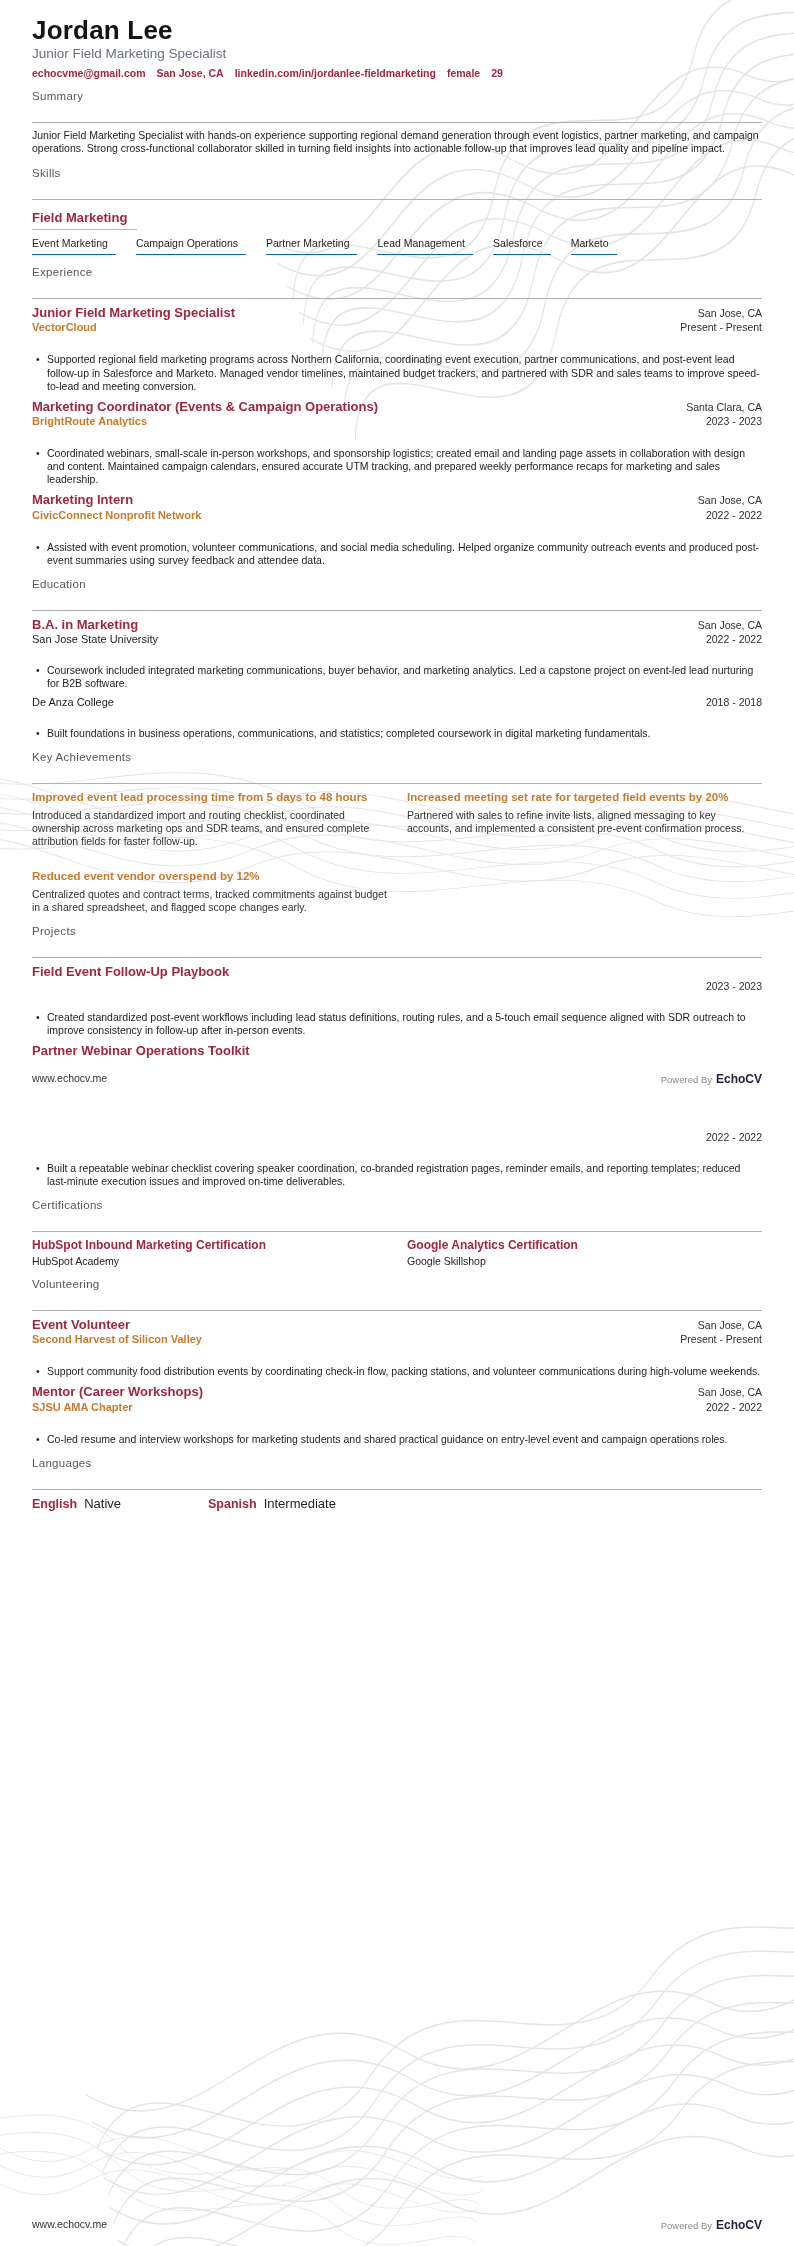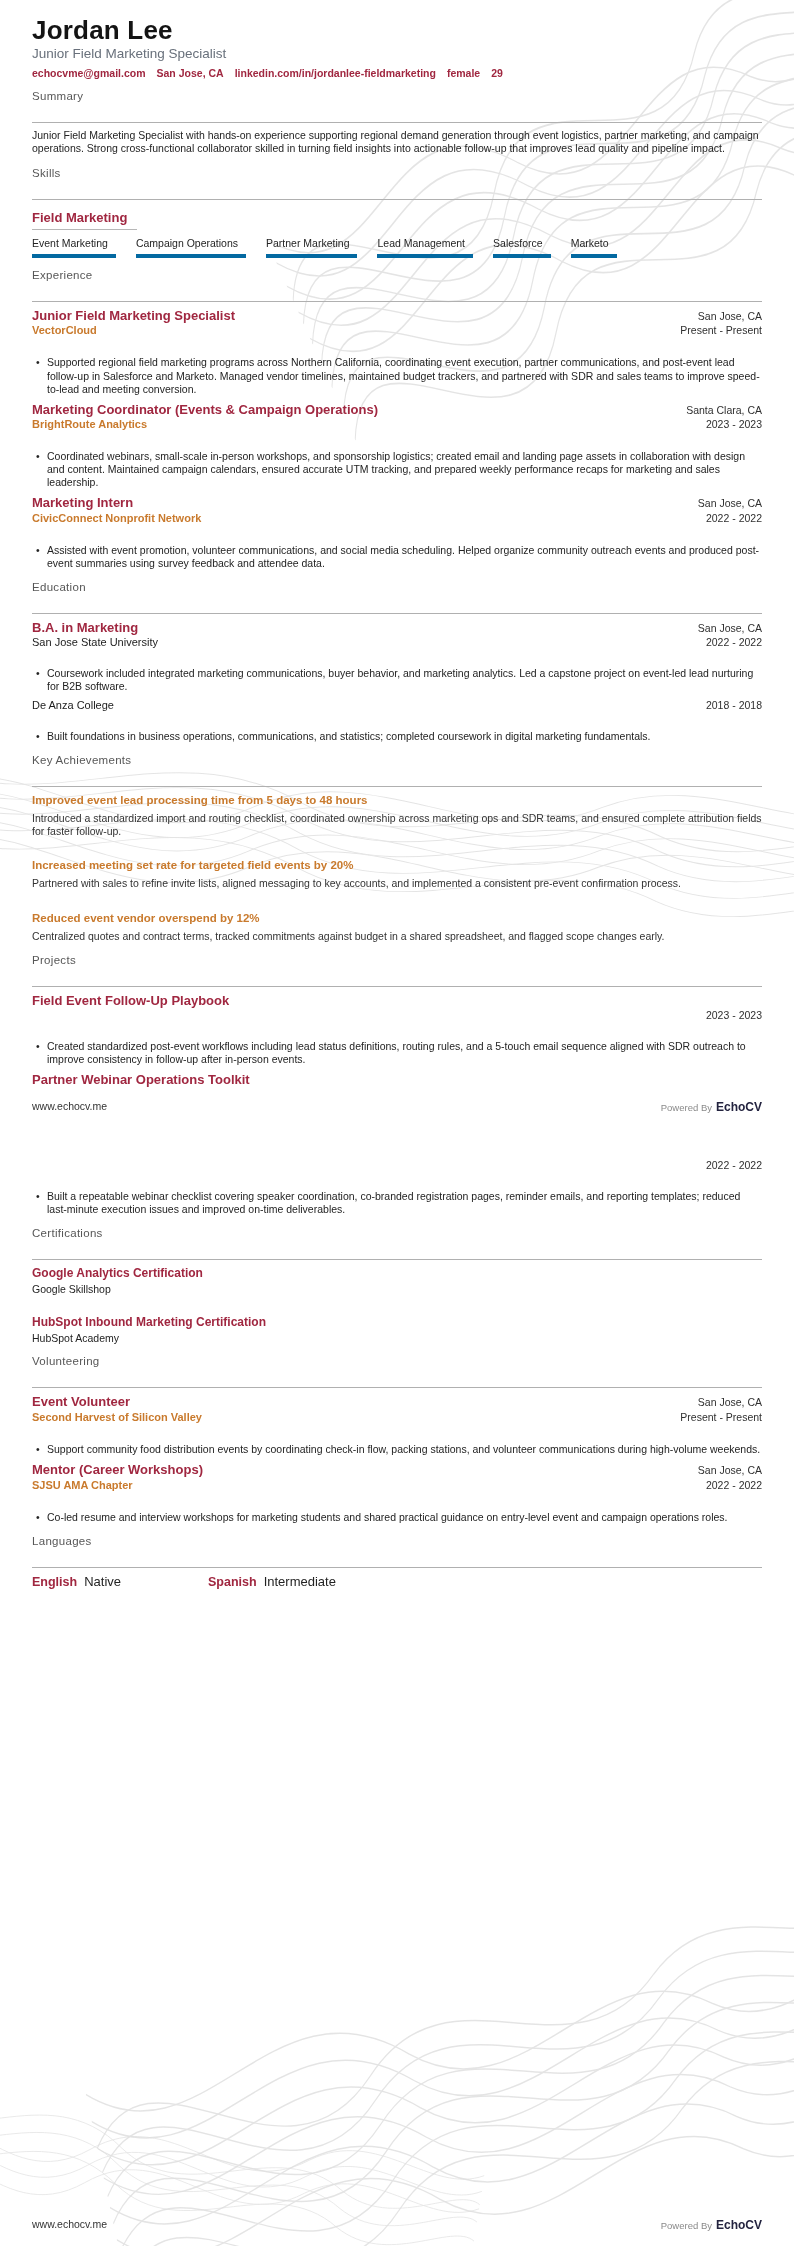--- a/index.html
+++ b/index.html
@@ -28,32 +28,32 @@
   
   .content { position:relative; z-index:1; padding:16px 32px 0 32px; }
   .name { font-size:26px; line-height:1.08; font-weight:700; color:#141414; letter-spacing:.2px; }
   .jobtitle { margin-top:2px; font-size:13.5px; line-height:1.2; color:#68707b; }
   .contacts { margin-top:5px; display:flex; flex-wrap:wrap; gap:11px; font-size:10.5px; font-weight:600; color:var(--accent); }
   .sec { margin:11px 0 6px 0; font-size:11.5px; font-weight:400; color:var(--heading); letter-spacing:.3px; border-bottom:1px solid var(--rule); padding-bottom:20px; }
   .body-text { font-size:10.5px; line-height:1.26; color:var(--body); }
   
   .skillgroup { display:inline-block; margin-top:4px; font-size:13px; font-weight:700; color:var(--accent); border-bottom:1px solid #b7b7b7; padding:0 10px 4px 0; }
   .chips { display:flex; flex-wrap:wrap; gap:0 20px; margin-top:7px; }
-  .chip { font-size:10.5px; color:#242424; border-bottom:4px solid #0369a1; padding:0 8px 5px 0; }
+  .chip { font-size:10.5px; color:#242424; border-bottom:1px solid #0369a1; padding:0 8px 5px 0; }
   
   .entry { margin-bottom:6px; }
   .row { display:flex; justify-content:space-between; align-items:baseline; gap:12px; }
   .etitle { font-size:13px; font-weight:700; color:var(--accent); line-height:1.2; }
   .emeta { font-size:10.5px; color:var(--meta); white-space:nowrap; }
   .ecompany { margin-top:1px; font-size:11px; font-weight:600; color:var(--orange); line-height:1.2; }
   .bullet { position:relative; margin-top:19px; padding-left:15px; font-size:10.5px; line-height:1.24; color:var(--body); }
   .bullet::before { content:"\2022"; position:absolute; left:4px; top:0; color:var(--body); }
   .dates-right { text-align:right; font-size:10.5px; color:var(--meta); }
   
-  .grid2 { display:grid; grid-template-columns:1fr; column-gap:26px; row-gap:11px; margin-top:2px;gap:20px; }
+  .grid2 { display:grid; grid-template-columns:1fr 1fr; column-gap:26px; row-gap:11px; margin-top:2px;gap:20px; }
   .ach-title { font-size:11.5px; font-weight:700; color:var(--orange); line-height:1.3; }
   .ach-text { margin-top:4px; font-size:10.5px; line-height:1.27; color:#333333; }
   .cert-title { font-size:12px; font-weight:700; color:var(--accent); line-height:1.25; }
   .cert-issuer { margin-top:2px; font-size:10.5px; color:var(--body); }
   
   .langs { display:flex; margin-top:2px; }
   .lang { width:176px; display:flex; align-items:baseline; gap:7px; }
   .lang-name { font-size:12.5px; font-weight:700; color:var(--accent); }
   .lang-level { font-size:13px; color:var(--body); }
   
@@ -273,26 +273,26 @@
     
     <div class="entry">
       <div class="dates-right">2022 - 2022</div>
       <div class="bullet">Built a repeatable webinar checklist covering speaker coordination, co-branded registration pages, reminder emails, and reporting templates; reduced last-minute execution issues and improved on-time deliverables.</div>
     </div>
 
     
     <h2 class="sec">Certifications</h2>
     <div class="grid2">
       <div>
+        <div class="cert-title">HubSpot Inbound Marketing Certification</div>
+        <div class="cert-issuer">HubSpot Academy</div>
+      </div>
+      <div>
         <div class="cert-title">Google Analytics Certification</div>
         <div class="cert-issuer">Google Skillshop</div>
-      </div>
-      <div>
-        <div class="cert-title">HubSpot Inbound Marketing Certification</div>
-        <div class="cert-issuer">HubSpot Academy</div>
       </div>
     </div>
 
     
     <h2 class="sec">Volunteering</h2>
 
     <div class="entry">
       <div class="row">
         <div class="etitle">Event Volunteer</div>
         <div class="emeta">San Jose, CA</div>

